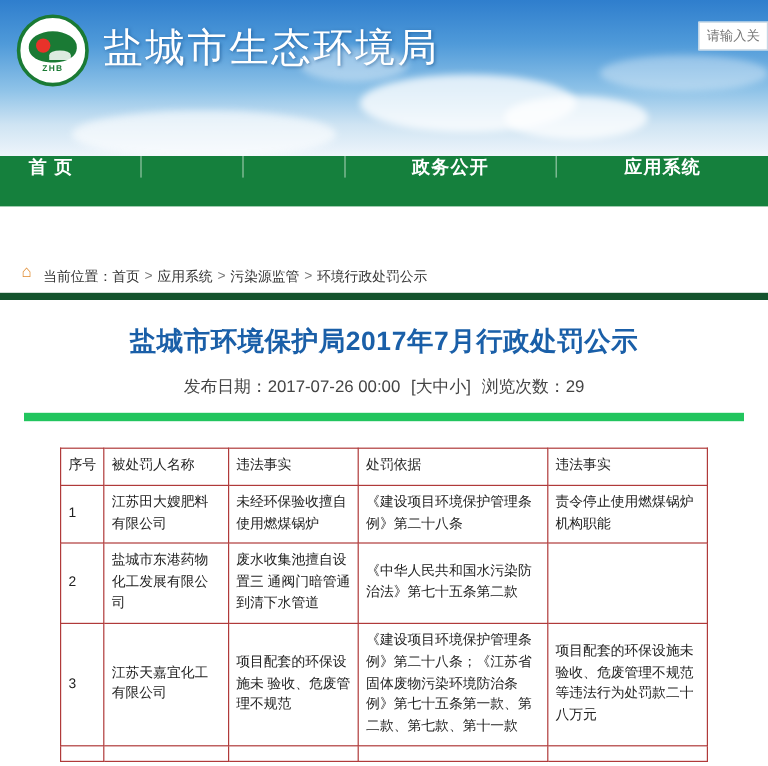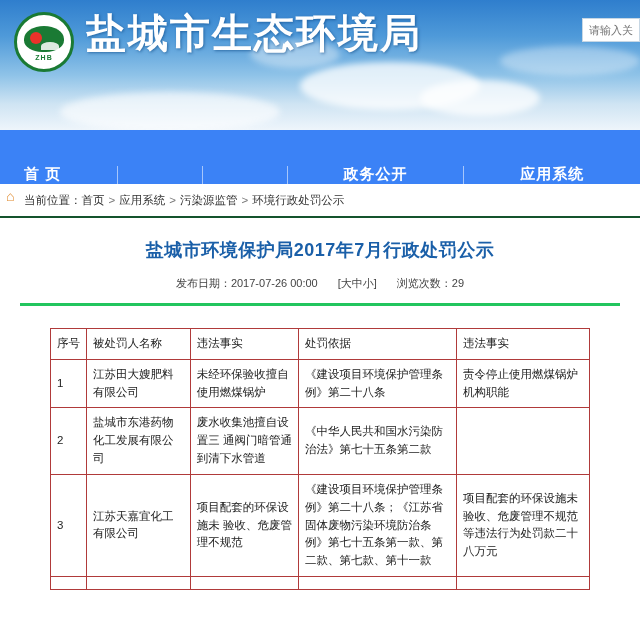--- a/index.html
+++ b/index.html
@@ -72,23 +72,23 @@
   .logo-text {
     font-size: 7px;
     color: #1a7a34;
     letter-spacing: 1px;
     margin-top: 2px;
     font-weight: bold;
   }
 
   .site-title {
     position: absolute;
-    left: 86px; top: 6px;
-    font-size: 40px;
-    font-weight: bold;
+    left: 86px; top: 18px;
+    font-size: 33px;
+    font-weight: normal;
     color: #ffffff;
     letter-spacing: 2px;
     text-shadow: 1px 1px 3px rgba(0,60,120,.55);
     font-family: "DejaVu Sans", "Liberation Sans", sans-serif;
   }
 
   .search-box {
     position: absolute;
     right: 0px; top: 18px;
     width: 58px; height: 24px;
@@ -105,24 +105,24 @@
     width: 100%;
     font-size: 11px;
     color: #999;
     font-family: "Liberation Sans", sans-serif;
     background: transparent;
   }
 
   
   .nav {
     width: 640px;
-    height: 54px;
-    background: #3b82f6;
-    display: flex;
-    align-items: flex-end;
+    height: 42px;
+    background: #15803d;
+    display: flex;
+    align-items: flex-start;
     color: #ffffff;
   }
   .nav-item {
     font-size: 15px;
     font-weight: bold;
     letter-spacing: 1px;
     padding: 0 14px;
     cursor: pointer;
     white-space: nowrap;
   }
@@ -132,24 +132,25 @@
     background: rgba(255,255,255,.55);
     flex: 0 0 1px;
   }
   .nav-spacer { flex: 1 1 auto; }
 
   
   .breadcrumb {
     height: 34px;
     display: flex;
     align-items: center;
-    padding-left: 6px;
+    padding-left: 18px;
     font-size: 11.5px;
     color: #333;
-    border-bottom: 2px solid #14532d;
+    border-bottom: 6px solid #14532d;
+    margin-top: 44px;
   }
   .home-icon {
     display: inline-block;
     width: 12px; height: 11px;
     margin-right: 6px;
     position: relative;
   }
   .home-icon::before {
     content: "⌂";
     position: absolute;
@@ -160,35 +161,35 @@
   }
   .breadcrumb a { color: #333; text-decoration: none; }
   .bc-sep { margin: 0 4px; color: #777; }
 
   
   .content {
     padding: 0 20px;
   }
   .article-title {
     text-align: center;
-    font-size: 18px;
+    font-size: 22px;
     font-weight: bold;
     color: #1a5fa8;
     padding: 20px 0 14px 0;
     letter-spacing: .5px;
   }
   .meta-row {
     display: flex;
     justify-content: center;
     align-items: center;
-    gap: 20px;
-    font-size: 11px;
+    gap: 9px;
+    font-size: 14px;
     color: #444;
     padding-bottom: 12px;
-    border-bottom: 3px solid #22c55e;
+    border-bottom: 7px solid #22c55e;
   }
   .meta-sizes { color: #444; }
   .meta-sizes .sz { cursor: pointer; }
 
   
   table.penalty {
     border-collapse: collapse;
     margin: 22px auto 0 auto;
     width: 540px;
     table-layout: fixed;

